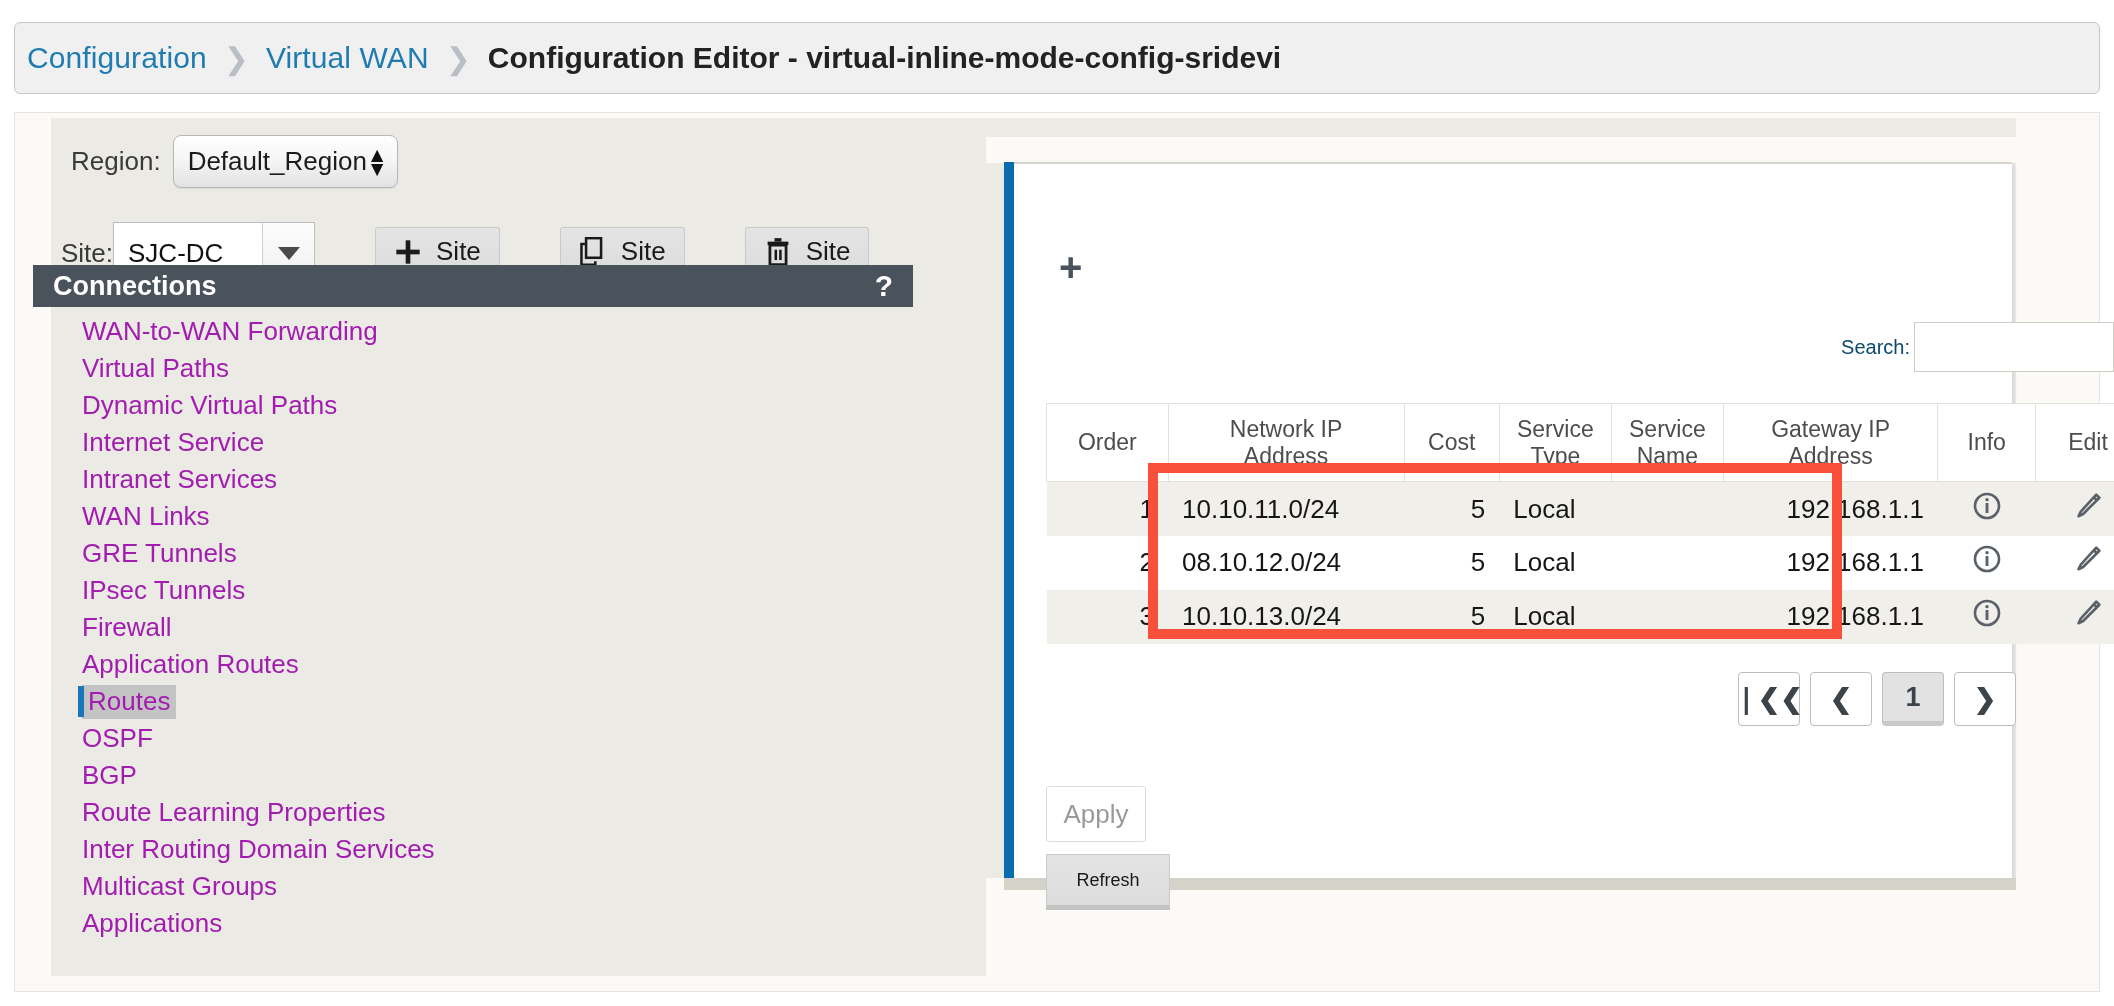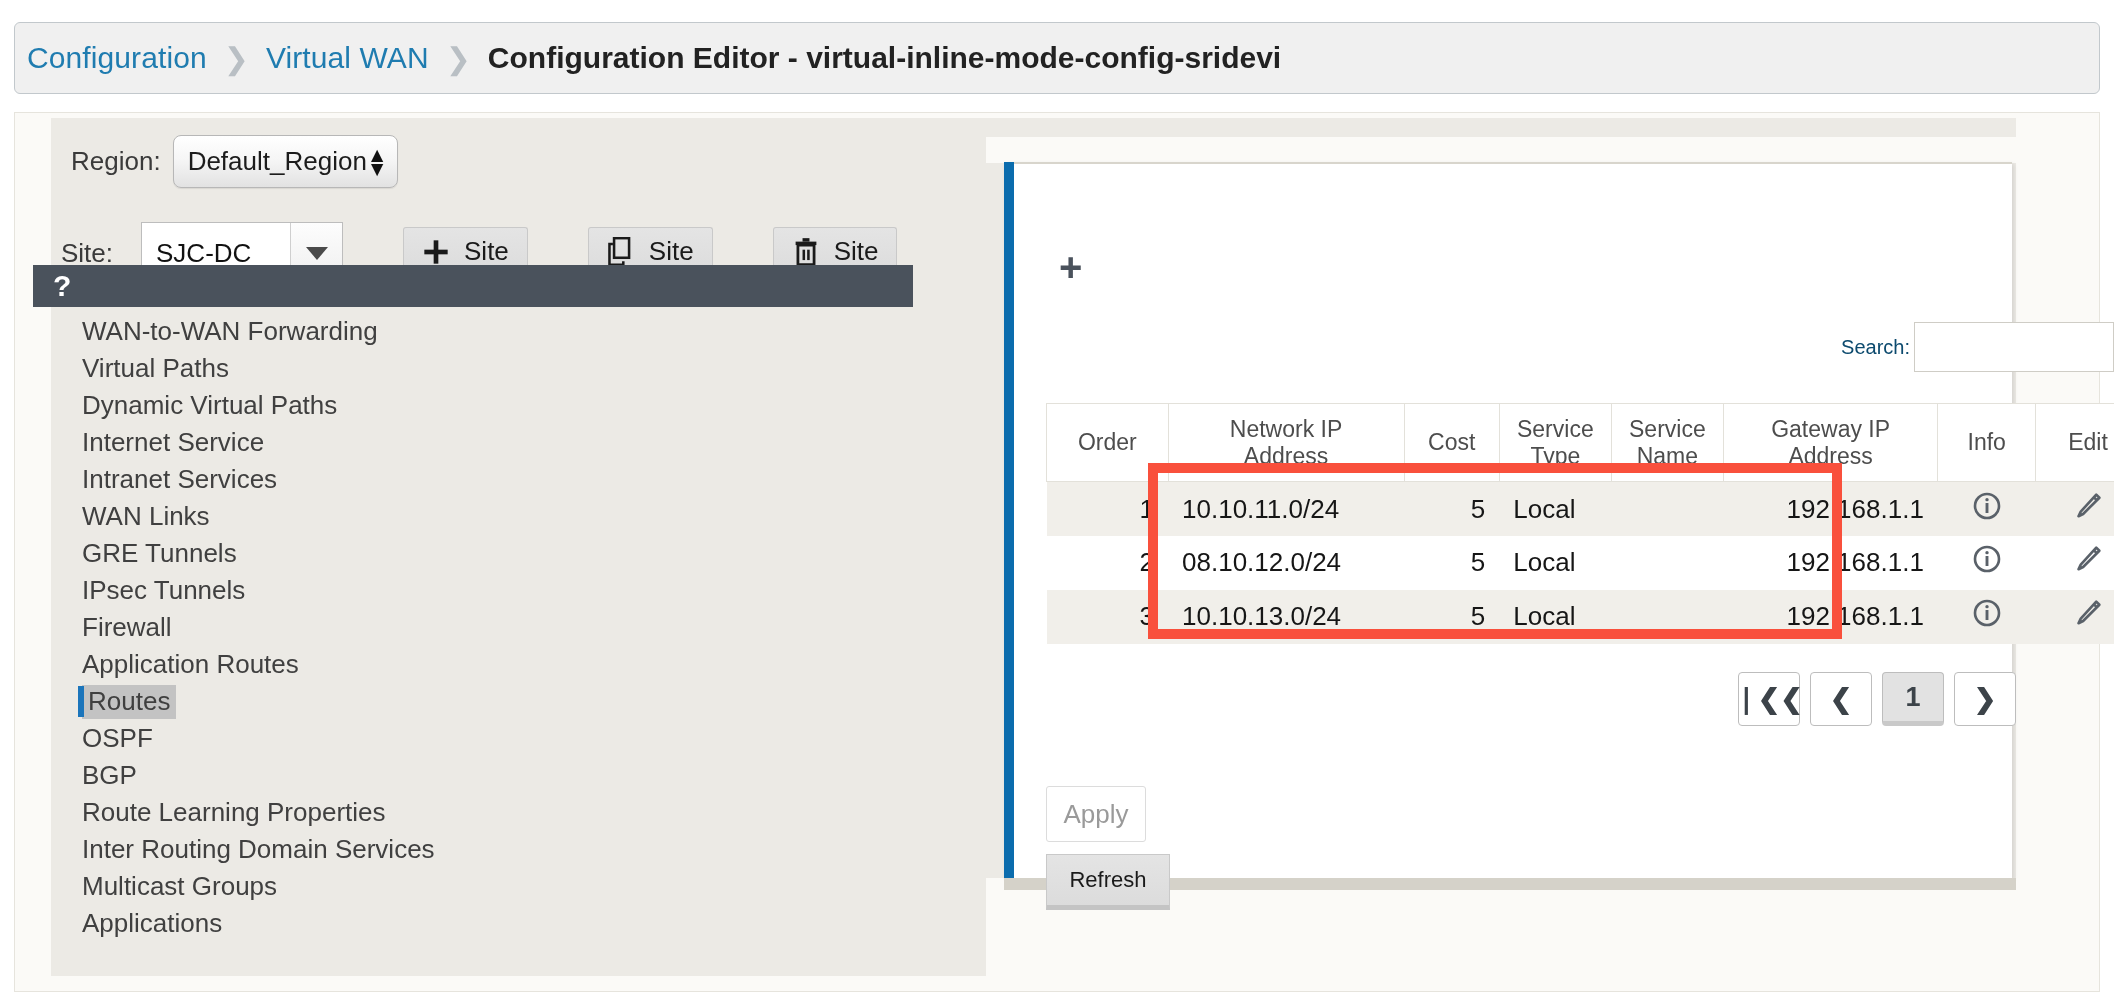--- a/index.html
+++ b/index.html
@@ -101,21 +101,21 @@
   }
 
   .site-row {
     position: absolute;
     left: 10px;
     top: 104px;
     display: flex;
     align-items: center;
   }
   .site-combo {
-    margin-left: 28px;
+    margin-left: 0;
     display: flex;
     height: 62px;
     border: 1px solid #bdbdbd;
     background: #ffffff;
   }
   .site-combo .sc-text {
     width: 148px;
     display: flex;
     align-items: center;
     padding-left: 14px;
@@ -186,21 +186,21 @@
     left: 33px;
     top: 313px;
     width: 880px;
   }
   .menu-item {
     height: 37px;
     display: flex;
     align-items: center;
     padding-left: 49px;
     font-size: 26px;
-    color: #404040;
+    color: #a21caf;
     cursor: pointer;
     position: relative;
   }
   .menu-item.selected {
     background: transparent;
   }
   .menu-item.selected .mi-label {
     background: #c3c3c3;
     padding: 1px 6px 2px 6px;
   }
@@ -391,21 +391,21 @@
     font-family: "Liberation Sans", sans-serif;
     cursor: default;
   }
   .btn-refresh {
     width: 124px;
     height: 56px;
     background: linear-gradient(to bottom,#e4e4e4,#dcdcdc);
     border: 1px solid #c9c9c9;
     border-bottom: 5px solid #c4c4c4;
     border-radius: 0;
-    font-size: 22px;
+    font-size: 18px;
     color: #1a1a1a;
     font-family: "Liberation Sans", sans-serif;
     cursor: pointer;
   }
   .card-bottom-shadow {
     position: absolute;
     left: 1004px;
     top: 878px;
     width: 1012px;
     height: 12px;
@@ -470,20 +470,21 @@
         <path d="M5 7 H19 V24 H5 Z" fill="none" stroke="#1a1a1a" stroke-width="2.4"></path>
         <rect x="9" y="11" width="2.2" height="9" fill="#1a1a1a"></rect>
         <rect x="13" y="11" width="2.2" height="9" fill="#1a1a1a"></rect>
       </svg>
       <span>Site</span>
     </div>
   </div>
 </div>
 
 <div class="conn-header">
+  <span class="ch-title">Connections</span>
   <span class="ch-help">?</span>
 </div>
 
 <div class="menu-list">
     <div class="menu-item">
       <span class="mi-label">WAN-to-WAN Forwarding</span>
     </div>
     <div class="menu-item">
       <span class="mi-label">Virtual Paths</span>
     </div>

